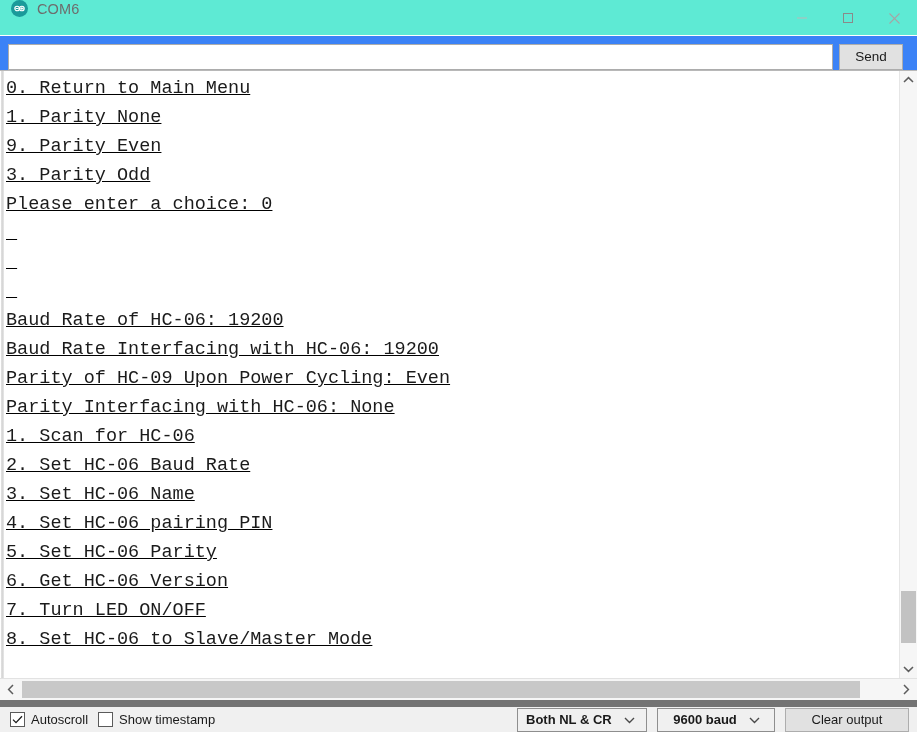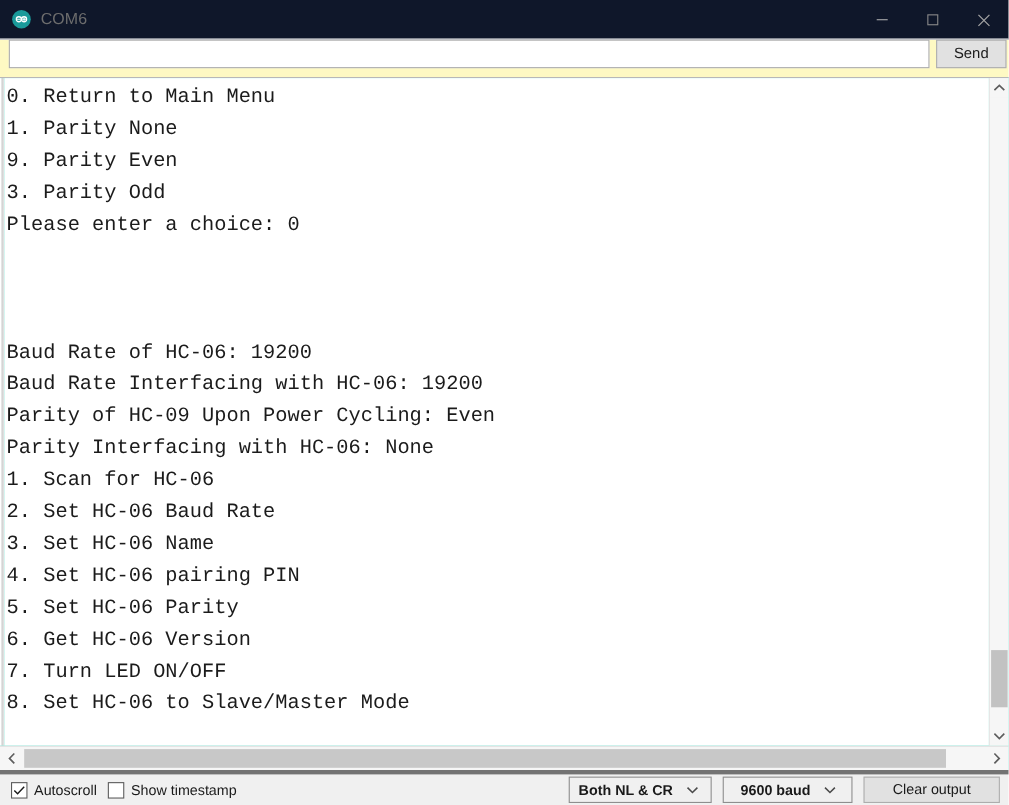--- a/index.html
+++ b/index.html
@@ -21,23 +21,23 @@
     background: #ffffff;
     display: flex;
     flex-direction: column;
   }
 
   
   .titlebar {
     position: relative;
     height: 36px;
     min-height: 36px;
-    background: #0f172a;
-    display: flex;
-    align-items: center;
+    background: #5eead4;
+    display: flex;
+    align-items: flex-start;
     border-bottom: 1px solid #ffffff;
   }
   .title-left {
     display: flex;
     align-items: center;
     padding-left: 11px;
     gap: 9px;
   }
   .arduino-logo {
     width: 17px;
@@ -74,24 +74,24 @@
     background: transparent;
     border: none;
     cursor: default;
   }
   .win-btn svg { display: block; }
 
   
   .sendrow {
     height: 34px;
     min-height: 34px;
-    background: #fef9c3;
-    display: flex;
-    align-items: flex-start;
-    padding: 0 2px 0 8px;
+    background: #3b82f6;
+    display: flex;
+    align-items: flex-end;
+    padding: 0 14px 0 8px;
     gap: 6px;
   }
   .send-input {
     flex: 1 1 auto;
     height: 26px;
     border: 1px solid #acacac;
     background: #ffffff;
     font-family: "Liberation Sans", sans-serif;
     font-size: 13px;
     color: #111;
@@ -112,23 +112,24 @@
     padding: 0;
     line-height: 24px;
   }
 
   
   .output-wrap {
     position: relative;
     flex: 1 1 auto;
     display: flex;
     flex-direction: column;
-    background: #5eead4;
+    background: #0ea5e9;
     border-top: 1px solid #b8b8b8;
     overflow: hidden;
+    text-decoration: underline;
   }
   .output-body {
     position: relative;
     flex: 1 1 auto;
     display: flex;
     overflow: hidden;
   }
   .left-edge {
     width: 4px;
     min-width: 4px;
@@ -210,21 +211,21 @@
     top: 2px;
     bottom: 2px;
     background: #c8c8c8;
   }
 
   
   .statusbar {
     height: 32px;
     min-height: 32px;
     background: #f0f0f0;
-    border-top: 4px solid #737373;
+    border-top: 7px solid #737373;
     display: flex;
     align-items: center;
     padding: 0 8px 0 10px;
     gap: 10px;
   }
   .chk-group {
     display: flex;
     align-items: center;
     gap: 6px;
     cursor: default;

